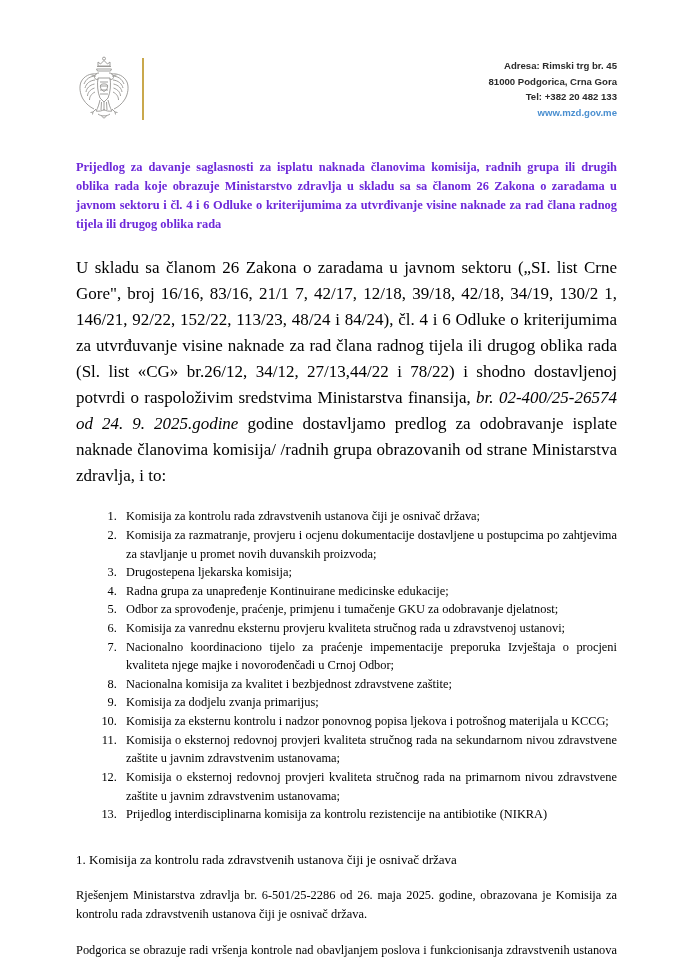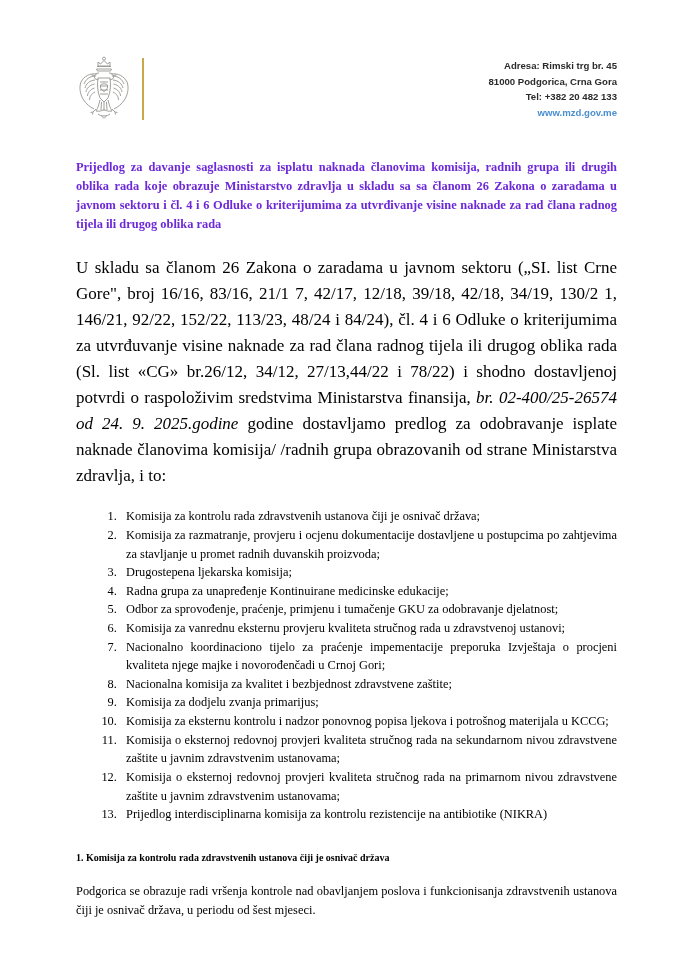--- a/index.html
+++ b/index.html
@@ -108,22 +108,22 @@
   }
   ol.commissions li {
     text-align: justify;
     text-justify: inter-word;
     margin-bottom: 0px;
     padding-left: 6px;
   }
 
   .section-heading {
     margin-top: 26px;
-    font-size: 10px;
-    font-weight: bold;
+    font-size: 13px;
+    font-weight: normal;
     line-height: 1.5;
   }
   .para {
     margin-top: 17px;
     font-size: 12.4px;
     line-height: 1.53;
     text-align: justify;
     text-justify: inter-word;
   }
 </style>
@@ -193,32 +193,33 @@
   </div>
 
   <div class="content">
 
     <div class="doc-title">Prijedlog za davanje saglasnosti  za isplatu naknada članovima komisija, radnih grupa ili drugih oblika rada koje obrazuje Ministarstvo zdravlja u  skladu sa sa članom 26 Zakona o zaradama u javnom sektoru  i čl. 4 i 6 Odluke o kriterijumima za utvrđivanje visine naknade za rad člana radnog tijela ili drugog oblika rada</div>
 
     <p class="lead"><span>U skladu sa članom 26 Zakona o zaradama u javnom sektoru („SI. list Crne Gore", broj 16/16, 83/16, 21/1 7, 42/17, 12/18, 39/18, 42/18, 34/19, 130/2 1, 146/21, 92/22, 152/22, 113/23, 48/24 i 84/24),  čl. 4 i 6 Odluke o kriterijumima za utvrđuvanje visine naknade za rad člana radnog tijela ili drugog oblika rada (Sl. list «CG» br.26/12, 34/12, 27/13,44/22 i 78/22) i shodno dostavljenoj potvrdi o raspoloživim sredstvima Ministarstva finansija, </span><span class="it">br. 02-400/25-26574 od 24. 9. 2025.godine</span><span> godine dostavljamo predlog za odobravanje isplate naknade članovima komisija/ /radnih grupa obrazovanih od strane Ministarstva zdravlja, i to:</span></p>
 
     <ol class="commissions">
       <li>Komisija za kontrolu rada zdravstvenih ustanova čiji je osnivač država;</li>
-      <li>Komisija za razmatranje, provjeru i ocjenu dokumentacije dostavljene u postupcima po zahtjevima za stavljanje u promet radnih duvanskih proizvoda;</li>
+      <li>Komisija za razmatranje, provjeru i ocjenu dokumentacije dostavljene u postupcima po zahtjevima za stavljanje u promet novih duvanskih proizvoda;</li>
       <li>Drugostepena ljekarska komisija;</li>
       <li>Radna grupa za unapređenje Kontinuirane medicinske edukacije;</li>
       <li>Odbor za sprovođenje, praćenje, primjenu i tumačenje GKU za odobravanje djelatnost;</li>
       <li>Komisija za vanrednu eksternu provjeru kvaliteta stručnog rada u zdravstvenoj ustanovi;</li>
-      <li>Nacionalno koordinaciono tijelo za praćenje impementacije preporuka Izvještaja o procjeni kvaliteta njege majke i novorođenčadi u Crnoj Gori;</li>
+      <li>Nacionalno koordinaciono tijelo za praćenje impementacije preporuka Izvještaja o procjeni kvaliteta njege majke i novorođenčadi u Crnoj Odbor;</li>
       <li>Nacionalna komisija za kvalitet i bezbjednost zdravstvene zaštite;</li>
       <li>Komisija za dodjelu zvanja primarijus;</li>
       <li>Komisija za eksternu kontrolu i nadzor ponovnog popisa ljekova i potrošnog materijala u KCCG;</li>
       <li>Komisija o eksternoj redovnoj provjeri kvaliteta stručnog rada na sekundarnom nivou zdravstvene zaštite u javnim zdravstvenim ustanovama;</li>
       <li>Komisija o eksternoj redovnoj provjeri kvaliteta stručnog rada na primarnom nivou zdravstvene zaštite u javnim zdravstvenim ustanovama;</li>
       <li>Prijedlog interdisciplinarna komisija za kontrolu rezistencije na antibiotike (NIKRA)</li>
     </ol>
 
     <div class="section-heading">1. Komisija za kontrolu rada zdravstvenih ustanova čiji je osnivač država</div>
 
+    <p class="para">Rješenjem Ministarstva zdravlja br. 6-501/25-2286 od 26. maja 2025. godine, obrazovana je Komisija za kontrolu rada zdravstvenih ustanova čiji je osnivač država.</p>
     <p class="para">Podgorica se obrazuje radi vršenja kontrole nad obavljanjem poslova i funkcionisanja zdravstvenih ustanova čiji je osnivač država, u periodu od šest mjeseci.</p>
 
   </div>
 </div>
 
 </body></html>

